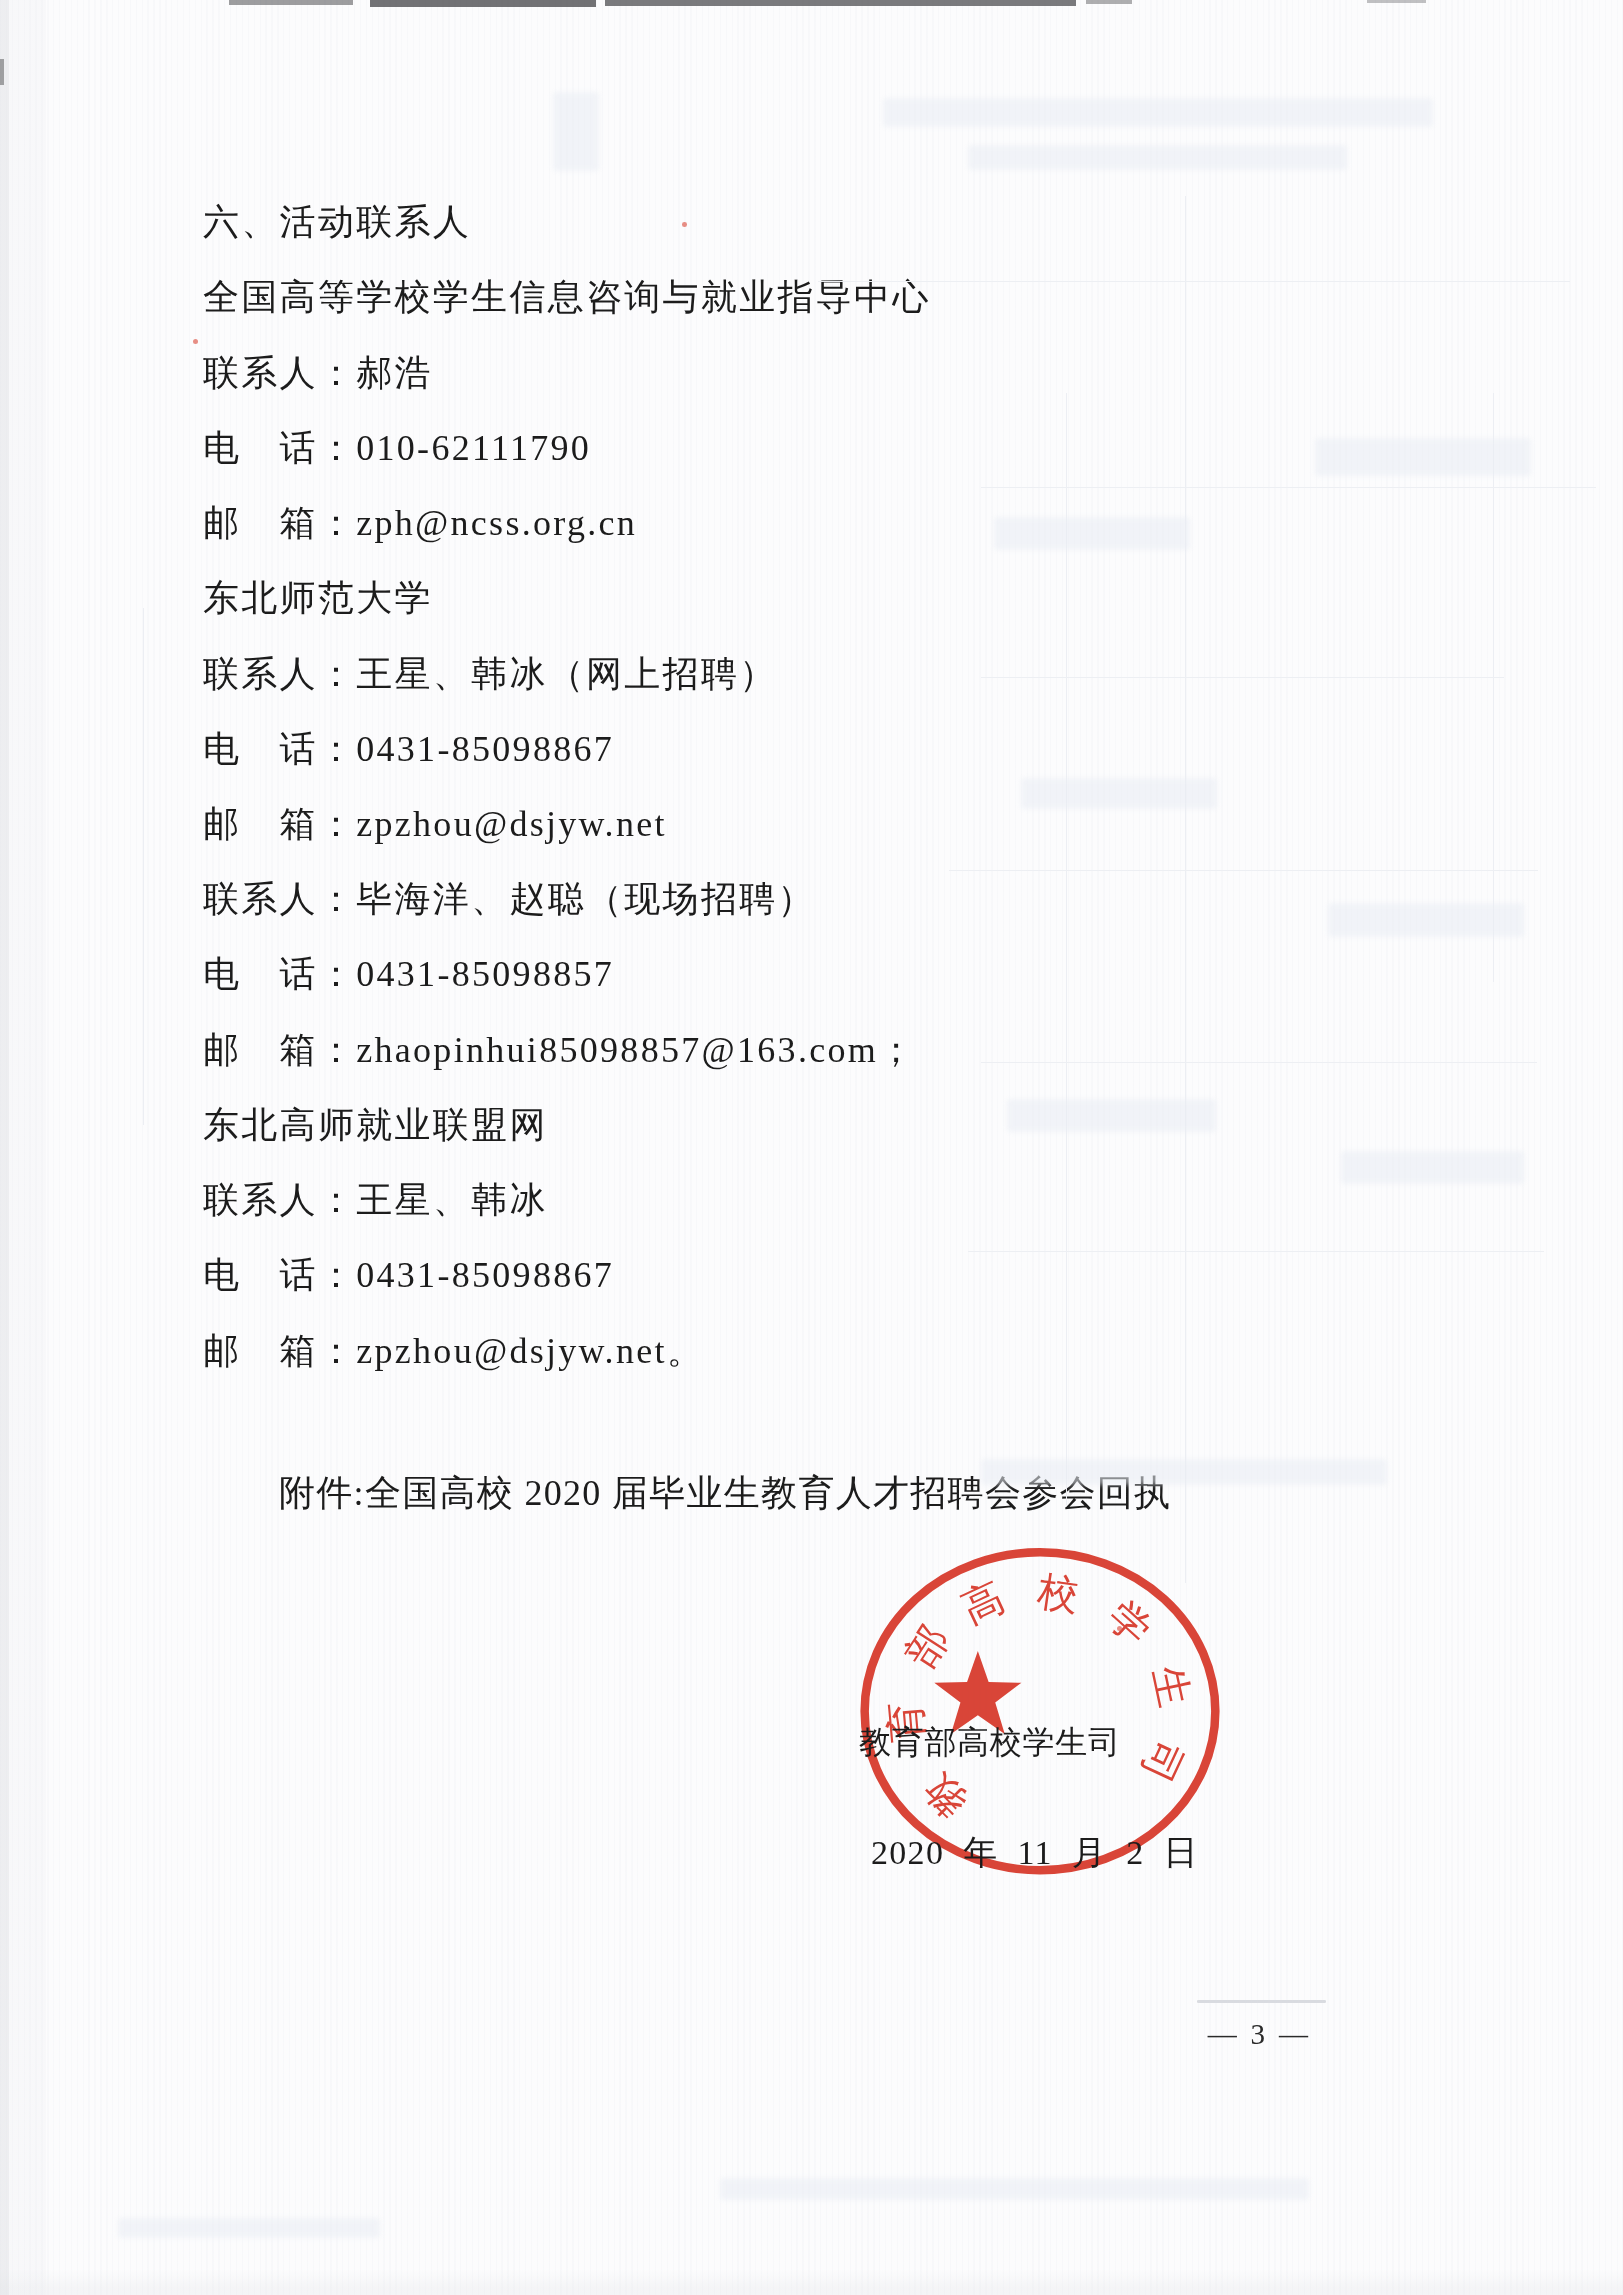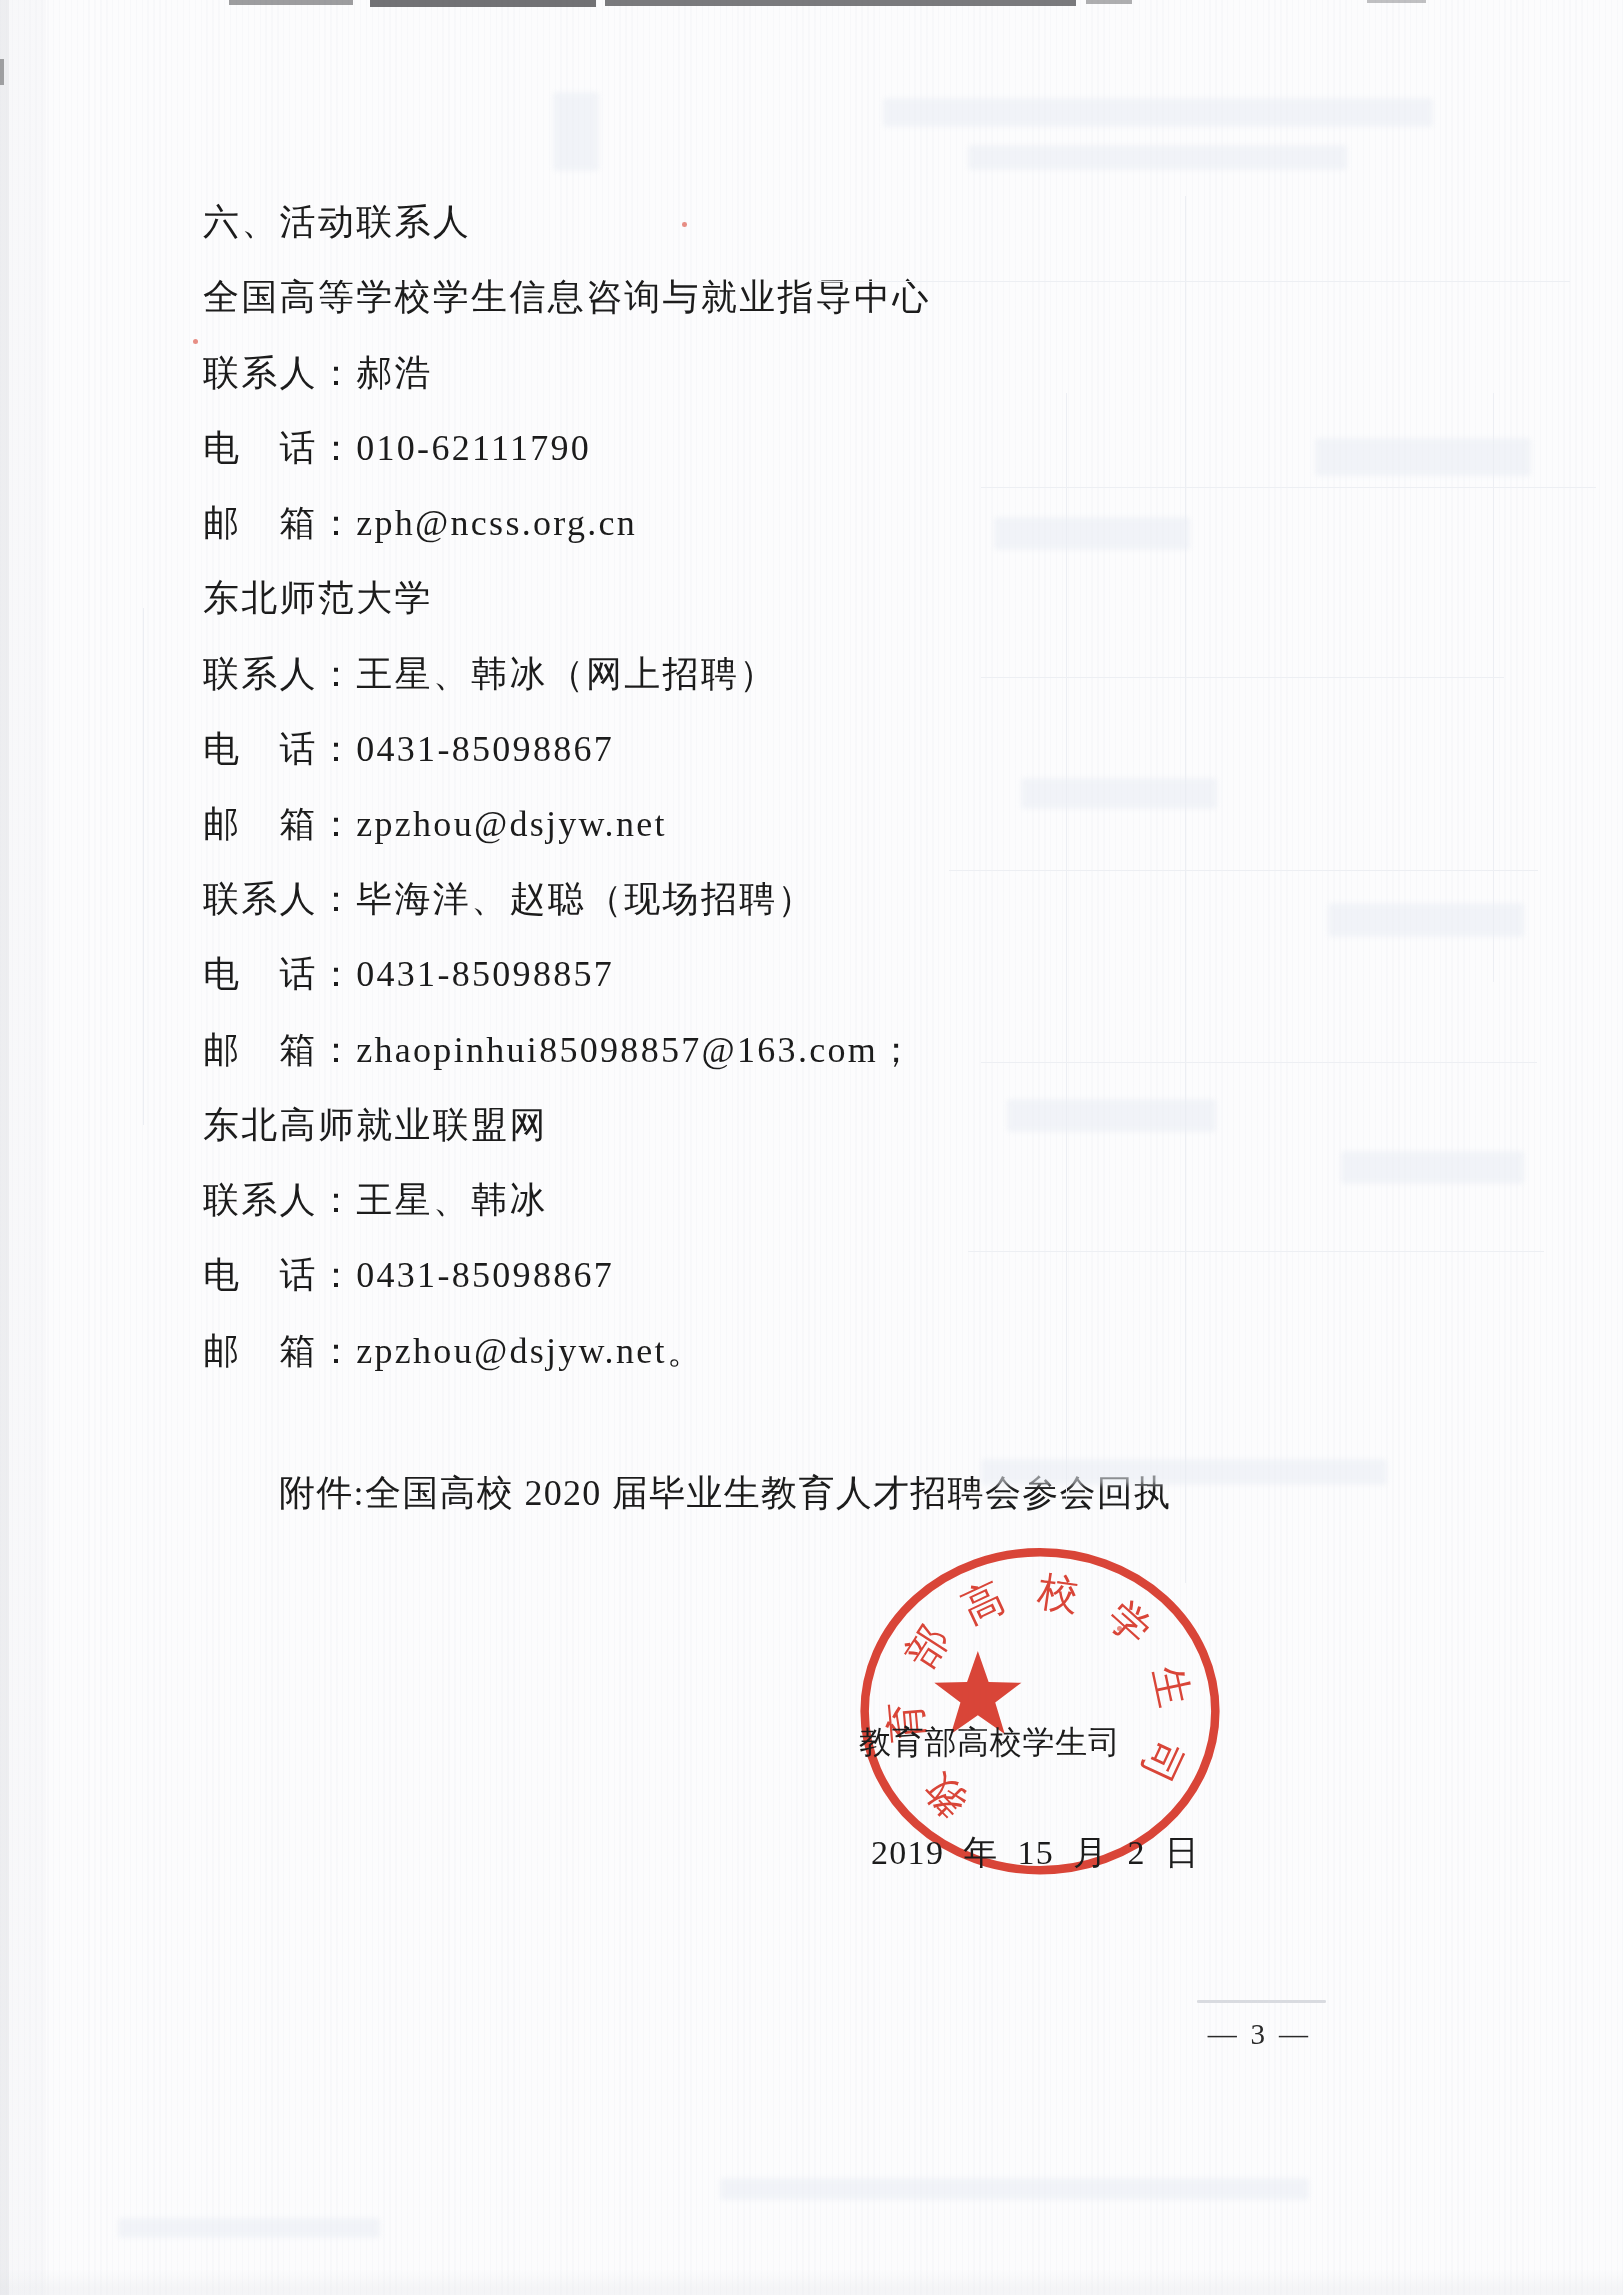--- a/index.html
+++ b/index.html
@@ -107,21 +107,21 @@
       <text transform="translate(263,150) rotate(-25)">高</text>
       <text transform="translate(378,135) rotate(8)">校</text>
       <text transform="translate(487,180) rotate(42)">学</text>
       <text transform="translate(550,277) rotate(78)">生</text>
       <text transform="translate(536,392) rotate(115)">司</text>
     </g>
     <path fill="#d73a2c" transform="translate(255,293)" d="M0,-70 L16.5,-22.7 L66.6,-21.6 L26.6,8.7 L41.1,56.6 L0,28 L-41.1,56.6 L-26.6,8.7 L-66.6,-21.6 L-16.5,-22.7 Z"></path>
   </svg>
 
   <div class="signature-line">教育部高校学生司</div>
-  <div class="date-line">2019 年 15 月 2 日</div>
+  <div class="date-line">2020 年 11 月 2 日</div>
 
   <div class="pn-rule"></div>
   <div class="page-number">— 3 —</div>
 
   <div class="scan-art" style="left:229px;top:0;width:124px;height:4.6px;opacity:.55"></div>
   <div class="scan-art" style="left:370px;top:0;width:226px;height:6.5px;opacity:.8"></div>
   <div class="scan-art" style="left:605px;top:0;width:471px;height:5.9px;opacity:.75"></div>
   <div class="scan-art" style="left:1086px;top:0;width:46px;height:3.9px;opacity:.45"></div>
   <div class="scan-art" style="left:1367px;top:0;width:59px;height:3.3px;opacity:.35"></div>
   <div class="scan-art" style="left:0;top:59px;width:3.9px;height:26px;opacity:.5"></div>

